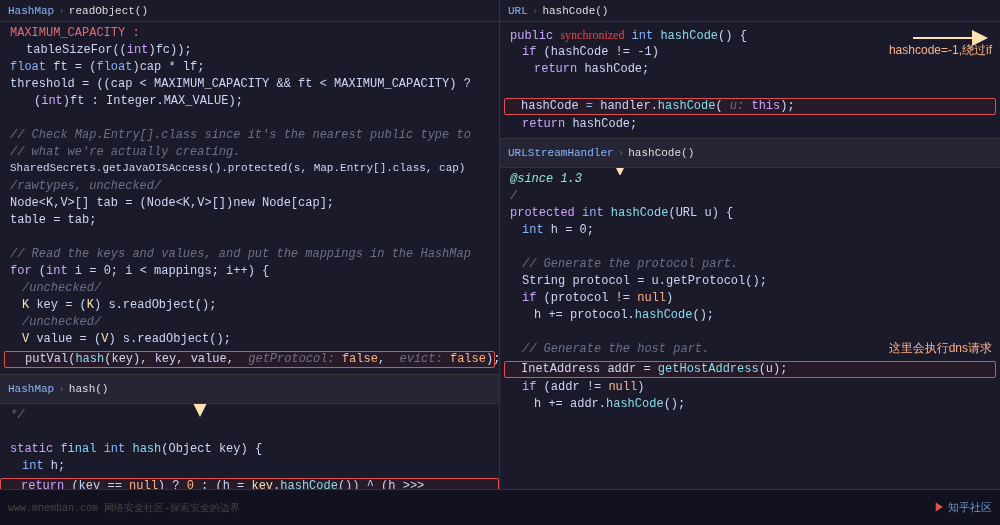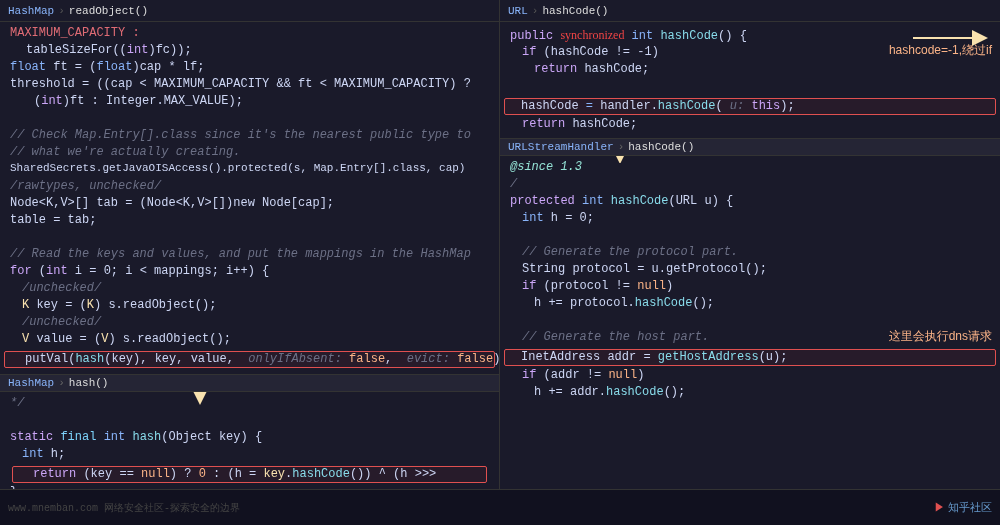--- a/index.html
+++ b/index.html
@@ -89,21 +89,21 @@
       border: 1.5px solid #e05050;
       border-radius: 2px;
       background: rgba(200,50,50,0.08);
       margin: 1px 0;
       position: relative;
     }
     .section-header {
       background: #252535;
       color: #888;
       font-size: 11px;
-      padding: 2px 8px;
+      padding: 14px 8px;
       border-top: 1px solid #333;
       border-bottom: 1px solid #333;
       display: flex;
       align-items: center;
       gap: 4px;
       height: 18px;
     }
     .section-header .method-name {
       color: #ddd;
     }
@@ -216,21 +216,21 @@
           <span class="line-content" style="padding-left:20px;"><span style="color:#f9e2af;">K</span> key = (<span style="color:#f9e2af;">K</span>) s.readObject();</span>
         </div>
         <div class="line">
           <span class="line-content cmt" style="padding-left:20px;">/unchecked/</span>
         </div>
         <div class="line">
           <span class="line-content" style="padding-left:20px;"><span style="color:#f9e2af;">V</span> value = (<span style="color:#f9e2af;">V</span>) s.readObject();</span>
         </div>
 
         <div class="line box-highlight" style="padding-left:8px;margin:2px 4px;">
-          <span class="line-content"><span style="padding-left:12px;">putVal(<span style="color:#89dceb;">hash</span>(key), key, value, <span style="color:#6c7086;font-style:italic;"> onlyIfAbsent:</span> <span style="color:#fab387;">false</span>, <span style="color:#6c7086;font-style:italic;"> evict:</span> <span style="color:#fab387;">false</span>);</span></span>
+          <span class="line-content"><span style="padding-left:12px;">putVal(<span style="color:#89dceb;">hash</span>(key), key, value, <span style="color:#6c7086;font-style:italic;"> getProtocol:</span> <span style="color:#fab387;">false</span>, <span style="color:#6c7086;font-style:italic;"> evict:</span> <span style="color:#fab387;">false</span>);</span></span>
         </div>
       </div>
 
       <div class="section-header">
         <span style="color:#89b4fa;">HashMap</span>
         <span style="color:#666;">›</span>
         <span class="method-name">hash()</span>
       </div>
 
       <div class="code-block" style="position:relative;">
@@ -238,21 +238,21 @@
           <span class="line-content cmt" style="padding-left:8px;">*/</span>
         </div>
         <div class="line"><span class="line-content">&nbsp;</span></div>
         <div class="line">
           <span class="line-content" style="padding-left:8px;"><span style="color:#cba6f7;">static</span> <span style="color:#7dd3fc;">final</span> <span style="color:#89b4fa;">int</span> <span style="color:#89dceb;">hash</span>(Object key) {</span>
         </div>
         <div class="line">
           <span class="line-content" style="padding-left:20px;"><span style="color:#89b4fa;">int</span> h;</span>
         </div>
 
-        <div class="line" style="padding-left:0;margin:2px 12px;background:rgba(200,50,50,0.08);border:1.5px solid #e05050;border-radius:2px;">
+        <div class="line" style="padding-left:0;margin:2px 0;background:rgba(200,50,50,0.08);border:1.5px solid #e05050;border-radius:2px;">
           <span class="line-content" style="padding-left:20px;"><span style="color:#cba6f7;">return</span> (key == <span style="color:#fab387;">null</span>) ? <span style="color:#fab387;">0</span> : (h = <span style="color:#f9e2af;">key</span>.<span style="color:#89dceb;">hashCode</span>()) ^ (h &gt;&gt;&gt;</span>
         </div>
         <div class="line">
           <span class="line-content" style="padding-left:8px;">}</span>
         </div>
 
         <svg class="arrow-overlay" style="position:absolute;top:-180px;left:0;width:500px;height:200px;overflow:visible;pointer-events:none;">
           <defs>
             <marker id="arrowY1" markerWidth="8" markerHeight="8" refX="4" refY="4" orient="auto">
               <path d="M0,0 L0,8 L8,4 Z" fill="#f9e2af"></path>

